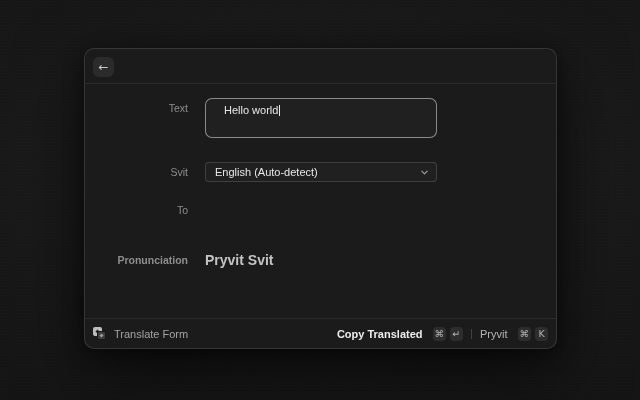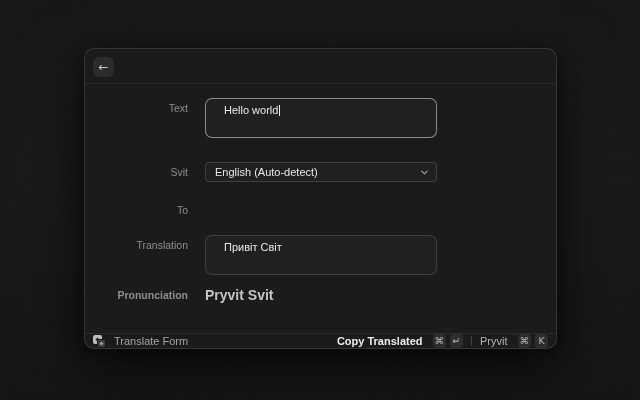--- a/index.html
+++ b/index.html
@@ -33,21 +33,21 @@
     color:#c9c9c9; font-size:12px; line-height:1;
     display:flex; align-items:center; justify-content:center; cursor:pointer;
     font-family:"DejaVu Sans",sans-serif;
   }
 
   
   .form { padding-top:14px; }
   .row { display:flex; }
   .row-text { margin-bottom:24px; }
   .row-from { margin-bottom:18px; }
-  .row-to { margin-bottom:15px; }
+  .row-to { margin-bottom:33px; }
   .row-translation { margin-bottom:13px; }
   .lbl {
     width:103px; text-align:right; margin-right:17px;
     color:#8e8e8e; font-size:10.5px; line-height:20px;
   }
   .row-pron .lbl, .row-pron .pron-value { line-height:14px;font-weight:bold; }
   .control { width:232px; }
   .textarea {
     height:40px; padding:4px 18px;
     background:rgba(255,255,255,0.025);
@@ -65,21 +65,21 @@
     padding:0 7px 0 9px;
     background:rgba(255,255,255,0.025);
     border:1px solid rgba(255,255,255,0.14); border-radius:4px;
     font-size:11px; font-weight:500; color:#e8e8e8; cursor:pointer;
   }
   .chev { display:flex; align-items:center; }
   .pron-value { font-size:14px; color:#c4c4c4; font-weight:500; }
 
   
   .footer {
-    position:absolute; left:0; right:0; bottom:0; height:15px;
+    position:absolute; left:0; right:0; bottom:0; height:30px;
     border-top:1px solid rgba(255,255,255,0.07);
     display:flex; align-items:center; padding:0 8px;
     border-radius:0 0 10px 10px;
   }
   .footer-left { display:flex; align-items:center; gap:8px; flex:1; }
   .ticon { position:relative; width:13px; height:13px; }
   .ticon .sq1 {
     position:absolute; left:0; top:0; width:9px; height:9px;
     border-radius:2px; background:#bdbdbd;
   }
@@ -139,26 +139,20 @@
                 <path d="M2 3.5 L5 6.5 L8 3.5" stroke="#9a9a9a" stroke-width="1.4" fill="none" stroke-linecap="round" stroke-linejoin="round"></path>
               </svg>
           </span>
         </div>
       </div>
 
       <div class="row row-to">
         <div class="lbl">To</div>
       </div>
 
-      <div class="row row-translation">
-        <div class="lbl">Translation</div>
-        <div class="control textarea">
-          <span>Привіт Світ</span>
-        </div>
-      </div>
 
       <div class="row row-pron">
         <div class="lbl">Pronunciation</div>
         <div class="pron-value">Pryvit Svit</div>
       </div>
 
     </div>
 
     <div class="footer">
       <div class="footer-left">

